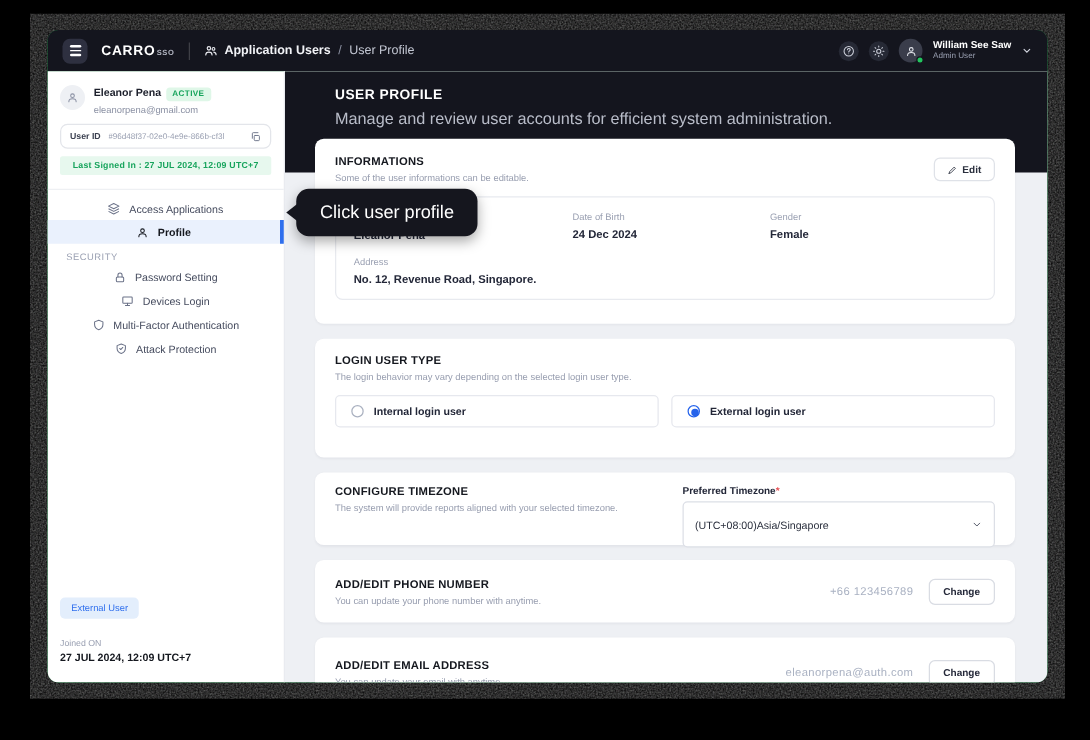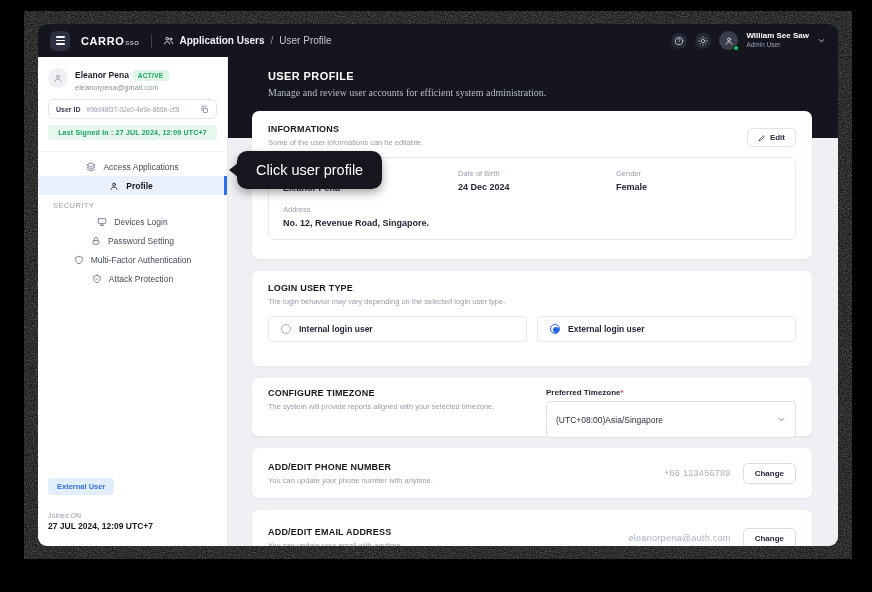--- a/index.html
+++ b/index.html
@@ -61,40 +61,40 @@
     border-radius:2px; letter-spacing:.2px; }
   .side-divider { height:1px; background:#eef0f3; margin-top:5px; }
   .side-nav { padding-top:5px; }
   .nav-item { height:19px; display:flex; align-items:center; gap:7px; padding:0 15px;
     font-size:8.5px; color:#454b5e; cursor:pointer;justify-content:center; }
   .nav-item .nicon { color:#6b7288; display:flex; align-items:center; }
   .nav-item.active { background:#eaf1fd; border-right:3px solid #2f6fed; font-weight:bold; color:#15181f; }
   .nav-item.active .nicon { color:#15181f; }
   .nav-section { padding:6px 15px 2px; font-size:7.5px; color:#9aa0b2; letter-spacing:.4px; }
   .side-bottom { margin-top:auto; padding:0 10px 15px; }
-  .ext-badge { display:inline-block; font-size:7.5px; font-weight:bold; color:#2f6fed;
+  .ext-badge { display:inline-block; font-size:7.5px; font-weight:normal; color:#2f6fed;
     background:#e3eefc; padding:4px 9px; border-radius:4px; }
   .joined { margin-top:17px; }
   .joined-label { font-size:7px; color:#9aa0b2; }
   .joined-value { font-size:8.5px; font-weight:bold; color:#15181f; margin-top:2px; }
 
   
   .main { flex:1; position:relative; background:#eef0f4; overflow:hidden; }
   .hero { position:absolute; top:0; left:0; right:0; height:81px; background:#14151e;
     color:#fff; padding:13px 0 0 40px; }
   .hero-title { font-size:11px; font-weight:bold; letter-spacing:.4px; }
-  .hero-sub { font-size:10px; color:#b9bdc9; margin-top:5px;font-family:Liberation Serif, serif; }
+  .hero-sub { font-size:13px; color:#b9bdc9; margin-top:5px; }
   .cards { position:absolute; top:54px; left:24px; width:560px; display:flex;
     flex-direction:column; gap:12px; }
   .card { background:#fff; border-radius:7px; box-shadow:0 1px 2px rgba(16,24,40,.05); }
   .card-h { font-size:9px; font-weight:bold; color:#15181f; letter-spacing:.2px; }
   .card-sub { font-size:7.5px; color:#979daf; margin-top:4px; }
 
   .card-info { height:148px; padding:13px 16px; }
-  .info-head { display:flex; align-items:flex-end; }
+  .info-head { display:flex; align-items:center; }
   .edit-btn { margin-left:auto; display:flex; align-items:center; gap:4px; border:1px solid #dfe2e8;
     border-radius:5px; background:#fff; padding:4px 10px; font-size:8px; font-weight:bold;
     color:#2a2f3d; cursor:pointer; font-family:inherit; }
   .fieldset { margin-top:10px; border:1px solid #e8eaef; border-radius:6px; padding:11px 14px; }
   .f-grid { display:flex; }
   .f-col1 { width:175px; } .f-col2 { width:158px; } .f-col3 { flex:1; }
   .f-label { font-size:7.5px; color:#9aa0b2; }
   .f-value { font-size:9px; font-weight:bold; color:#232738; margin-top:4px; }
   .f-spacer { height:10px; }
   .f-row2 { margin-top:12px; }
@@ -255,34 +255,34 @@
                 <circle cx="12" cy="8.5" r="3.5"></circle>
                 <path d="M5 20c0-3.5 3.2-5.5 7-5.5s7 2 7 5.5"></path>
               </svg>
           </span>
           <span>Profile</span>
         </div>
         <div class="nav-section">SECURITY</div>
         <div class="nav-item">
           <span class="nicon">
             <svg class="i" width="10" height="10" viewBox="0 0 24 24" fill="none" stroke="currentColor" stroke-width="2" stroke-linecap="round" stroke-linejoin="round">
+                <rect x="5" y="11" width="14" height="9" rx="2"></rect>
+                <path d="M8 11V7.5a4 4 0 0 1 8 0V11"></path>
+              </svg>
+          </span>
+          <span>Password Setting</span>
+        </div>
+        <div class="nav-item">
+          <span class="nicon">
+            <svg class="i" width="10" height="10" viewBox="0 0 24 24" fill="none" stroke="currentColor" stroke-width="2" stroke-linecap="round" stroke-linejoin="round">
                 <rect x="3" y="4" width="18" height="12" rx="1.5"></rect>
                 <path d="M8 20h8M12 16v4"></path>
               </svg>
           </span>
           <span>Devices Login</span>
-        </div>
-        <div class="nav-item">
-          <span class="nicon">
-            <svg class="i" width="10" height="10" viewBox="0 0 24 24" fill="none" stroke="currentColor" stroke-width="2" stroke-linecap="round" stroke-linejoin="round">
-                <rect x="5" y="11" width="14" height="9" rx="2"></rect>
-                <path d="M8 11V7.5a4 4 0 0 1 8 0V11"></path>
-              </svg>
-          </span>
-          <span>Password Setting</span>
         </div>
         <div class="nav-item">
           <span class="nicon">
             <svg class="i" width="10" height="10" viewBox="0 0 24 24" fill="none" stroke="currentColor" stroke-width="2" stroke-linejoin="round">
                 <path d="M12 3l8 3v5c0 5-3.5 8.5-8 10-4.5-1.5-8-5-8-10V6l8-3z"></path>
               </svg>
           </span>
           <span>Multi-Factor Authentication</span>
         </div>
         <div class="nav-item">

